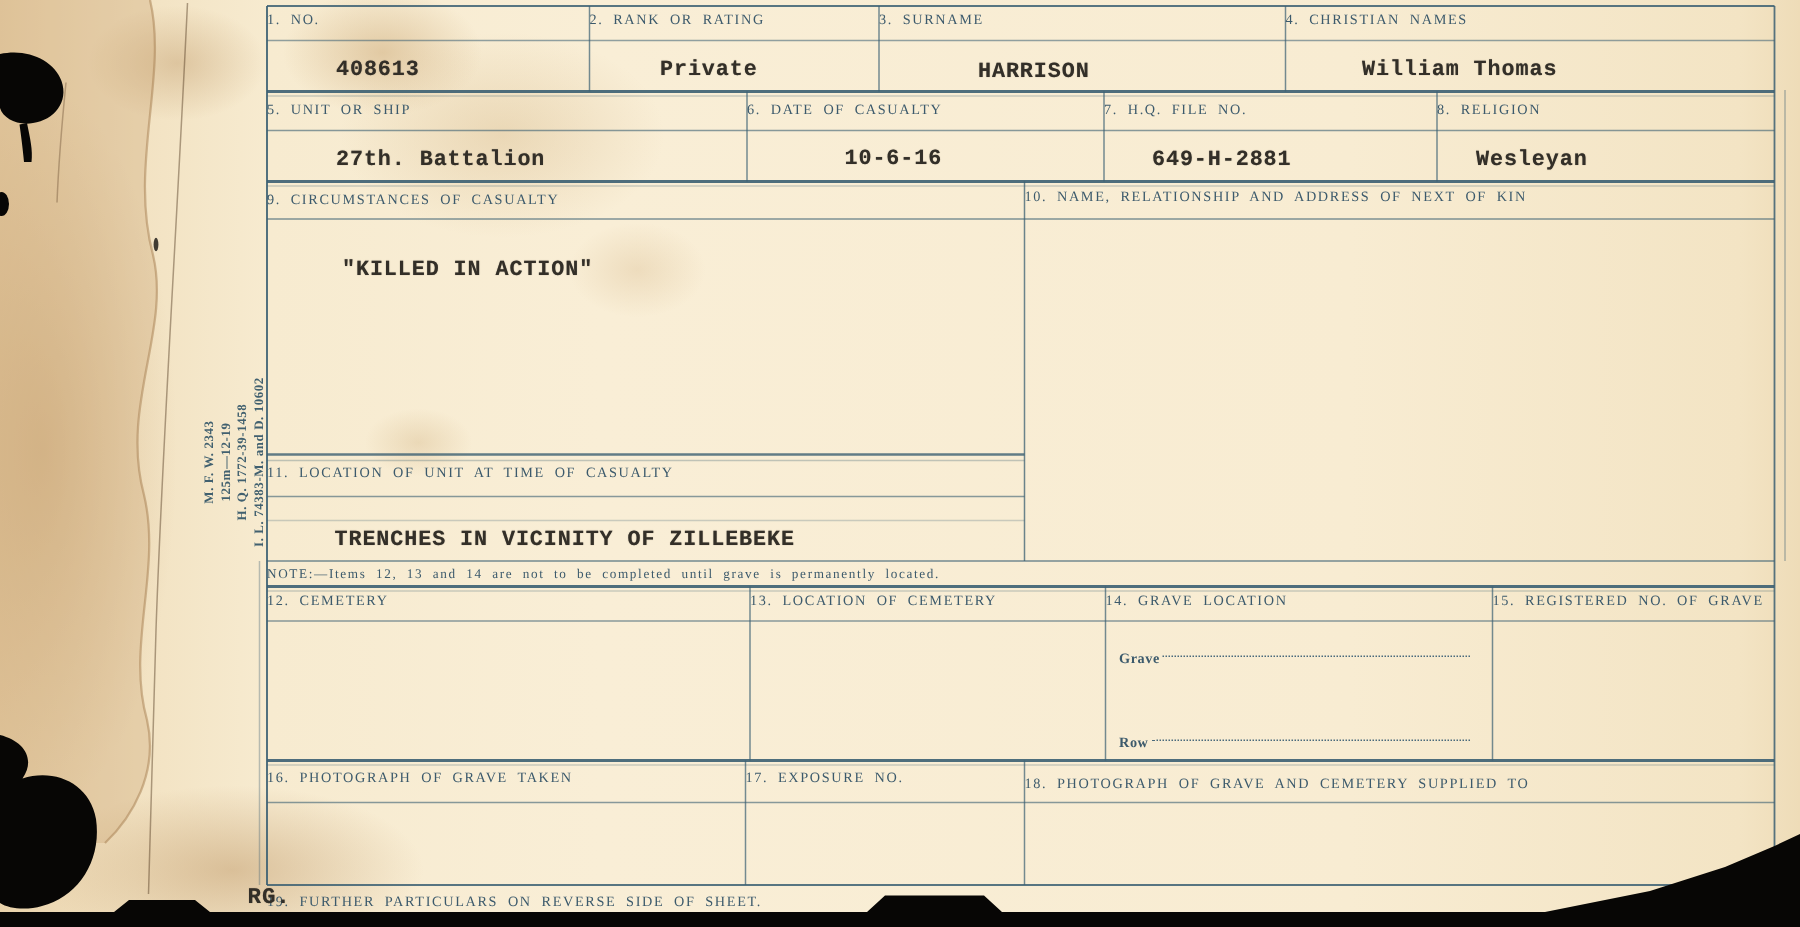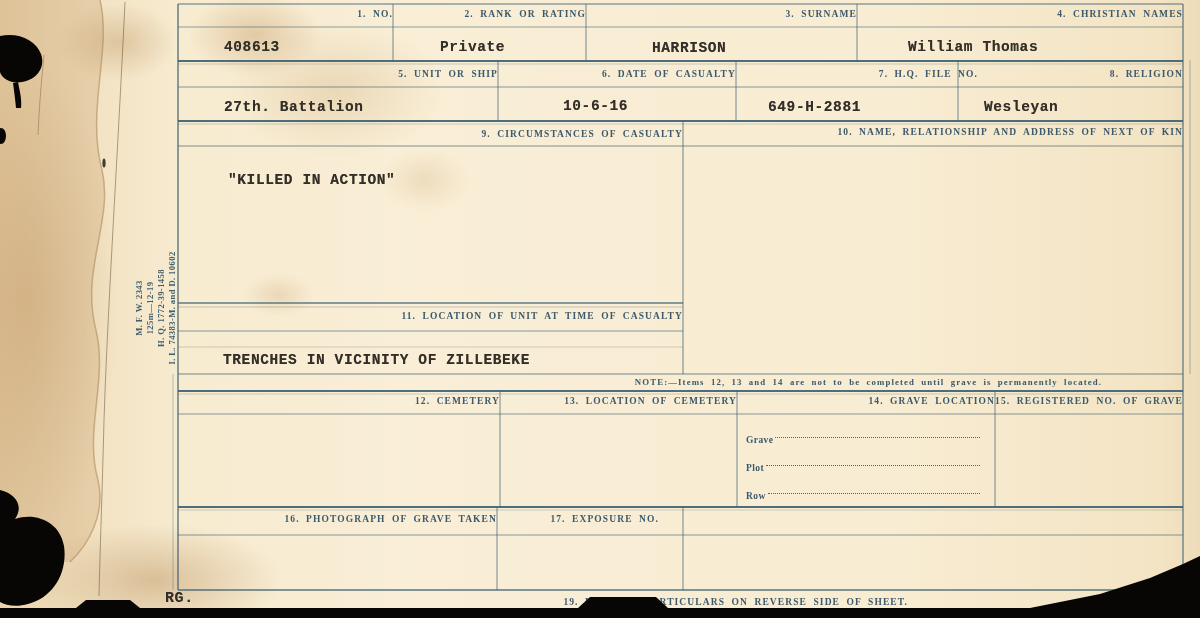--- a/index.html
+++ b/index.html
@@ -12,22 +12,22 @@
       radial-gradient(ellipse 95px 60px at 255px 35px, rgba(203,167,116,.50), rgba(203,167,116,0) 70%),
       radial-gradient(ellipse 150px 95px at 335px 90px, rgba(206,172,120,.33), rgba(206,172,120,0) 72%),
       radial-gradient(ellipse 65px 45px at 425px 180px, rgba(203,167,116,.25), rgba(203,167,116,0) 70%),
       radial-gradient(ellipse 55px 35px at 279px 295px, rgba(200,165,112,.28), rgba(200,165,112,0) 65%),
       radial-gradient(ellipse 120px 320px at 28px 300px, rgba(190,150,100,.42), rgba(190,150,100,0) 75%),
       radial-gradient(ellipse 170px 75px at 155px 580px, rgba(187,146,96,.48), rgba(187,146,96,0) 75%),
       radial-gradient(ellipse 85px 55px at 118px 42px, rgba(185,145,95,.38), rgba(185,145,95,0) 70%),
       linear-gradient(90deg,#e9d2ab 0px,#f2e2c2 90px,#f7ebd0 180px,#f9eed6 400px,#f8ecd2 900px,#f3e4c4 1160px,#eedcb8 1200px);}
   svg{position:absolute;left:0;top:0;}
   
-  .lbl{position:absolute;font-size:9.5px;font-weight:700;letter-spacing:1.1px;word-spacing:3px;
-    color:#3c5a6c;text-align:right;line-height:1.2;z-index:6;}
+  .lbl{position:absolute;font-size:9.5px;font-weight:400;letter-spacing:1.1px;word-spacing:3px;
+    color:#3c5a6c;text-align:left;line-height:1.2;z-index:6;}
   .small{font-size:8.8px;}
   
   .typ{position:absolute;font-family:Liberation Mono, monospace;
     font-size:14.5px;font-weight:700;letter-spacing:.6px;color:#332f28;z-index:6;
     text-shadow:0 0 .6px rgba(45,40,32,.55);white-space:nowrap;}
   
   .leader{position:absolute;left:746px;width:236px;height:13px;display:flex;z-index:6;}
   .leader .word{font-size:9.5px;font-weight:700;color:#3c5a6c;letter-spacing:.4px;line-height:1;}
   .leader .dots{flex:1;border-bottom:1.5px dotted #4a6a7c;margin:0 2px 1px 2px;height:1px;}
   
@@ -109,29 +109,26 @@
 
   <div class="lbl small" style="left:178px;top:377px;width:924px">NOTE:—Items 12, 13 and 14 are not to be completed until grave is permanently located.</div>
 
   <div class="lbl" style="left:178px;top:396px;width:322px">12. CEMETERY</div>
   <div class="lbl" style="left:500px;top:396px;width:237px">13. LOCATION OF CEMETERY</div>
   <div class="lbl" style="left:737px;top:396px;width:258px">14. GRAVE LOCATION</div>
   <div class="lbl" style="left:995px;top:396px;width:188px">15. REGISTERED NO. OF GRAVE</div>
 
   <div class="lbl" style="left:178px;top:514px;width:319px">16. PHOTOGRAPH OF GRAVE TAKEN</div>
   <div class="lbl" style="left:497px;top:514px;width:162px">17. EXPOSURE NO.</div>
+  <div class="lbl" style="left:683px;top:518px;width:500px">18. PHOTOGRAPH OF GRAVE AND CEMETERY SUPPLIED TO</div>
 
   <div class="lbl" style="left:178px;top:597px;width:730px">19. FURTHER PARTICULARS ON REVERSE SIDE OF SHEET.</div>
 
   <div class="leader" style="top:436px">
     <span class="word">Grave</span>
-    <span class="dots"></span>
-  </div>
-  <div class="leader" style="top:464px">
-    <span class="word">Plot</span>
     <span class="dots"></span>
   </div>
   <div class="leader" style="top:492px">
     <span class="word">Row</span>
     <span class="dots"></span>
   </div>
 
   <div class="typ" style="left:224px;top:39px">408613</div>
   <div class="typ" style="left:440px;top:39px">Private</div>
   <div class="typ" style="left:652px;top:40px">HARRISON</div>

